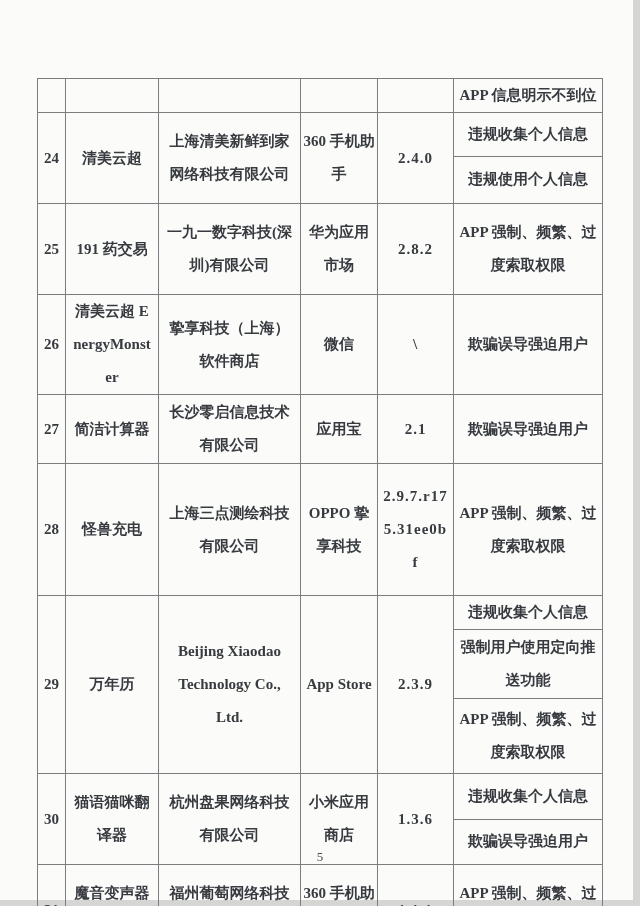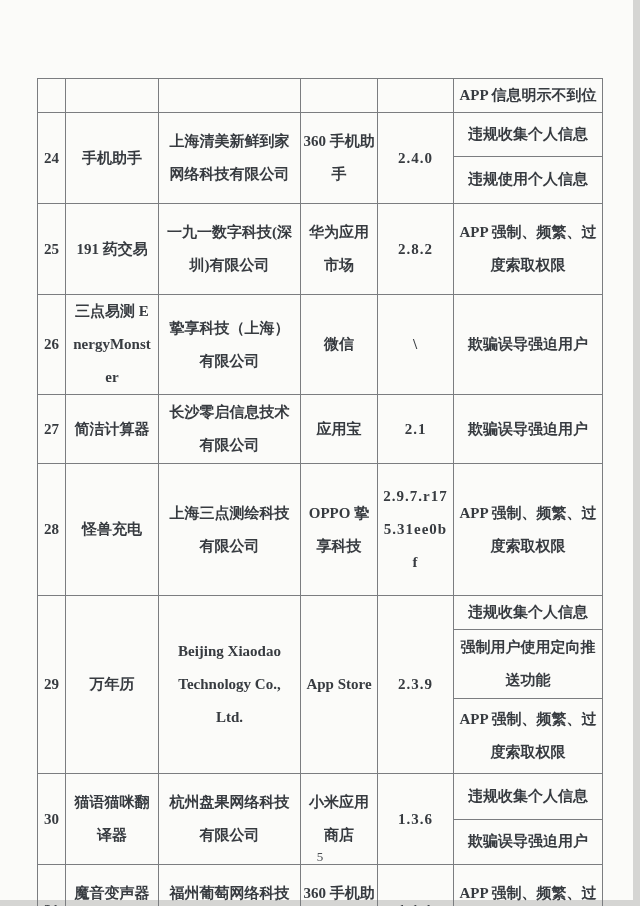--- a/index.html
+++ b/index.html
@@ -98,43 +98,43 @@
       <td class="c-no"></td>
       <td class="c-app"></td>
       <td class="c-comp"></td>
       <td class="c-store"></td>
       <td class="c-ver"></td>
       <td class="c-viol">APP 信息明示不到位</td>
     </tr>
 
     <tr class="h35">
       <td class="c-no" rowspan="2">24</td>
-      <td class="c-app" rowspan="2">手机助手</td>
+      <td class="c-app" rowspan="2">清美云超</td>
       <td class="c-comp" rowspan="2">上海清美新鲜到家网络科技有限公司</td>
       <td class="c-store" rowspan="2">360 手机助手</td>
       <td class="c-ver" rowspan="2">2.4.0</td>
       <td class="c-viol">违规收集个人信息</td>
     </tr>
     <tr class="h38">
       <td class="c-viol">违规使用个人信息</td>
     </tr>
 
     <tr class="h68">
       <td class="c-no">25</td>
       <td class="c-app">191 药交易</td>
       <td class="c-comp">一九一数字科技(深圳)有限公司</td>
       <td class="c-store">华为应用市场</td>
       <td class="c-ver">2.8.2</td>
       <td class="c-viol">APP 强制、频繁、过度索取权限</td>
     </tr>
 
     <tr class="h95">
       <td class="c-no">26</td>
-      <td class="c-app">三点易测 EnergyMonster</td>
-      <td class="c-comp">挚享科技（上海）有限公司</td>
+      <td class="c-app">清美云超 EnergyMonster</td>
+      <td class="c-comp">挚享科技（上海）软件商店</td>
       <td class="c-store">微信</td>
       <td class="c-ver">\</td>
       <td class="c-viol">欺骗误导强迫用户</td>
     </tr>
 
     <tr class="h69">
       <td class="c-no">27</td>
       <td class="c-app">简洁计算器</td>
       <td class="c-comp">长沙零启信息技术有限公司</td>
       <td class="c-store">应用宝</td>

